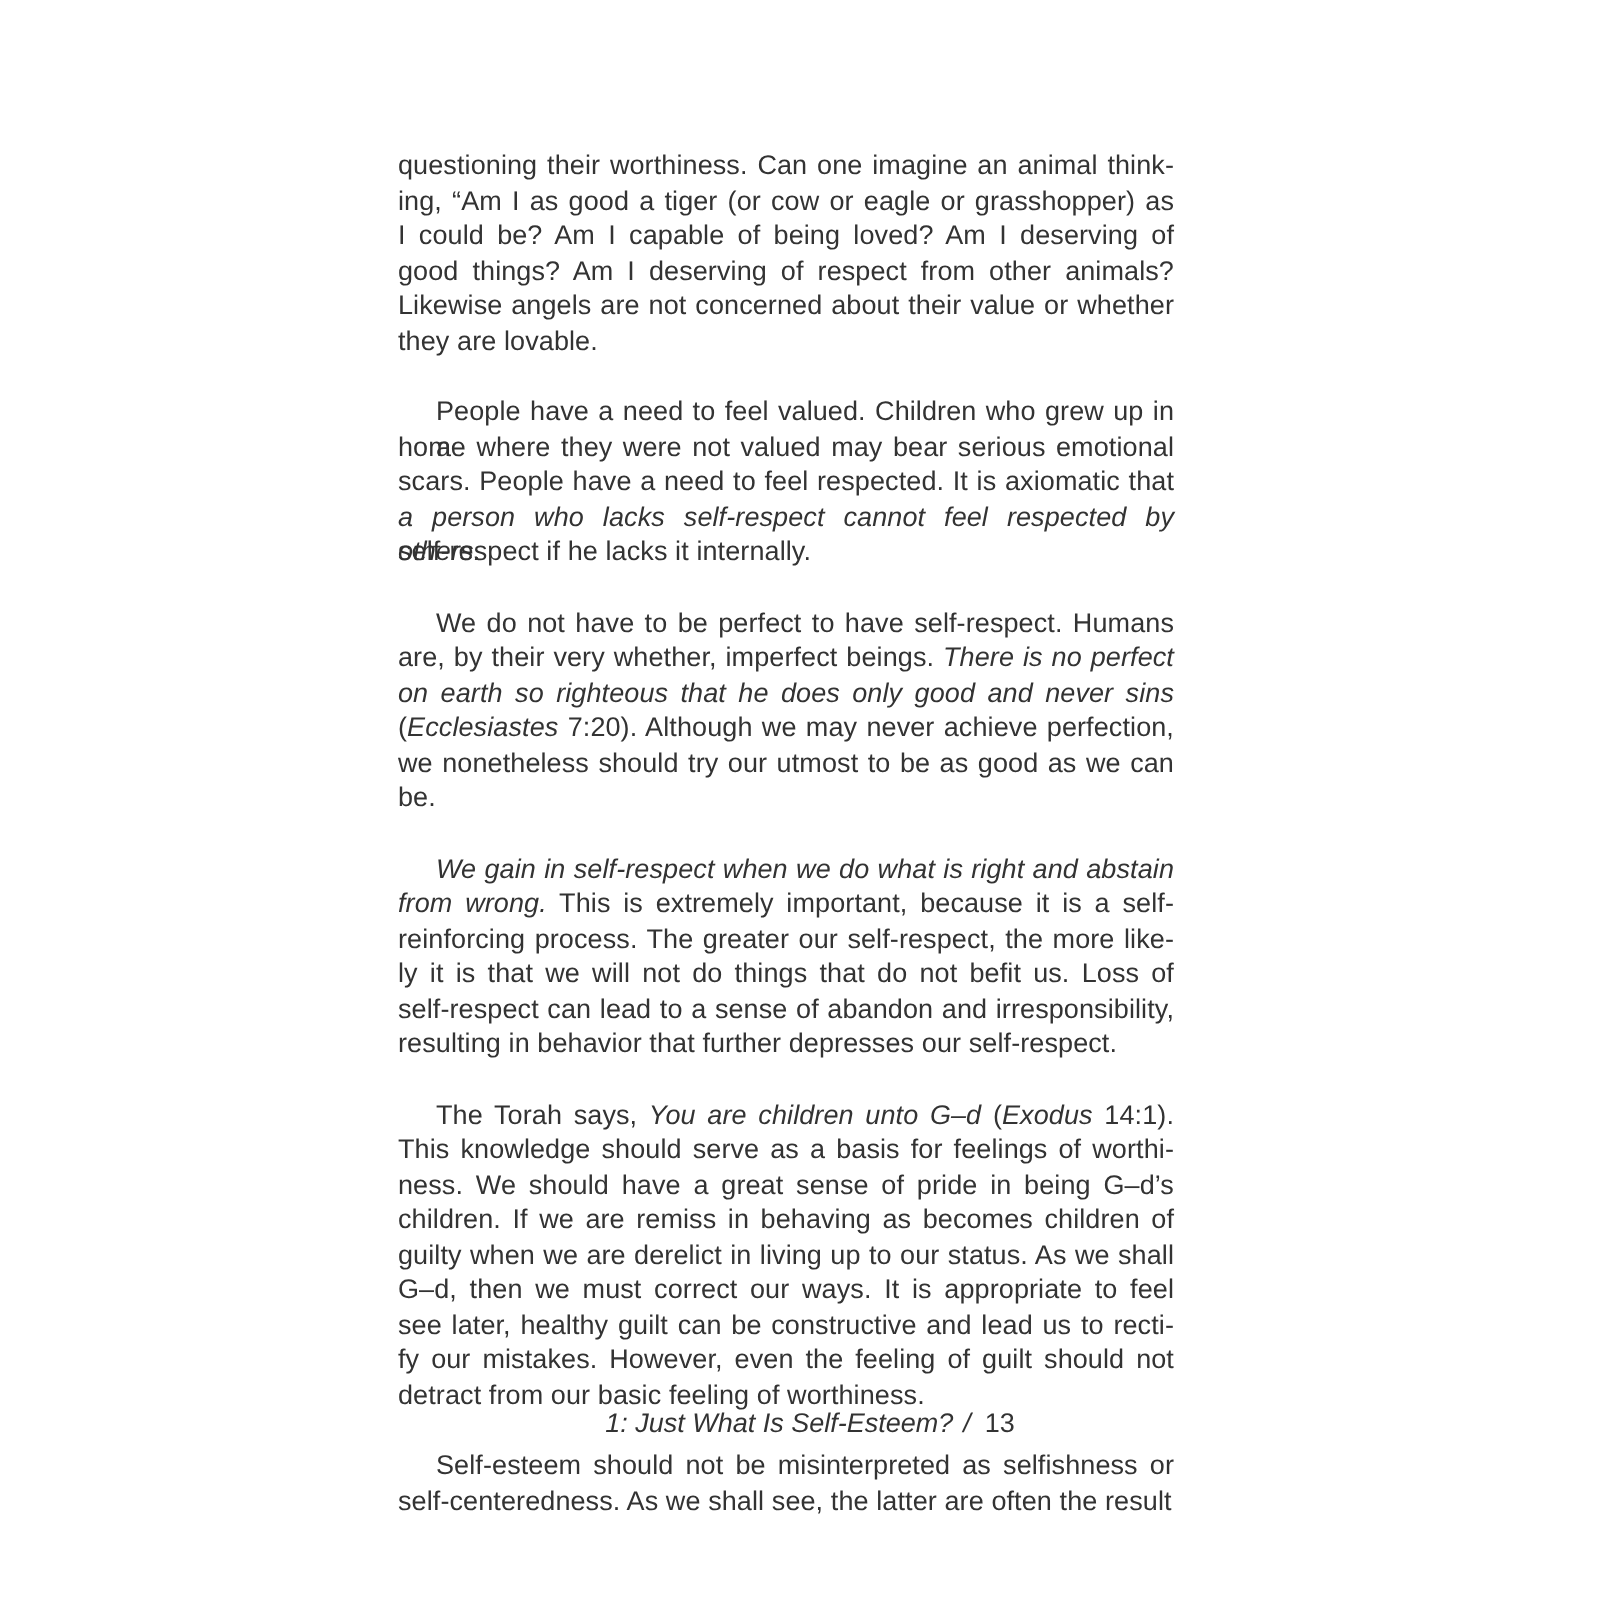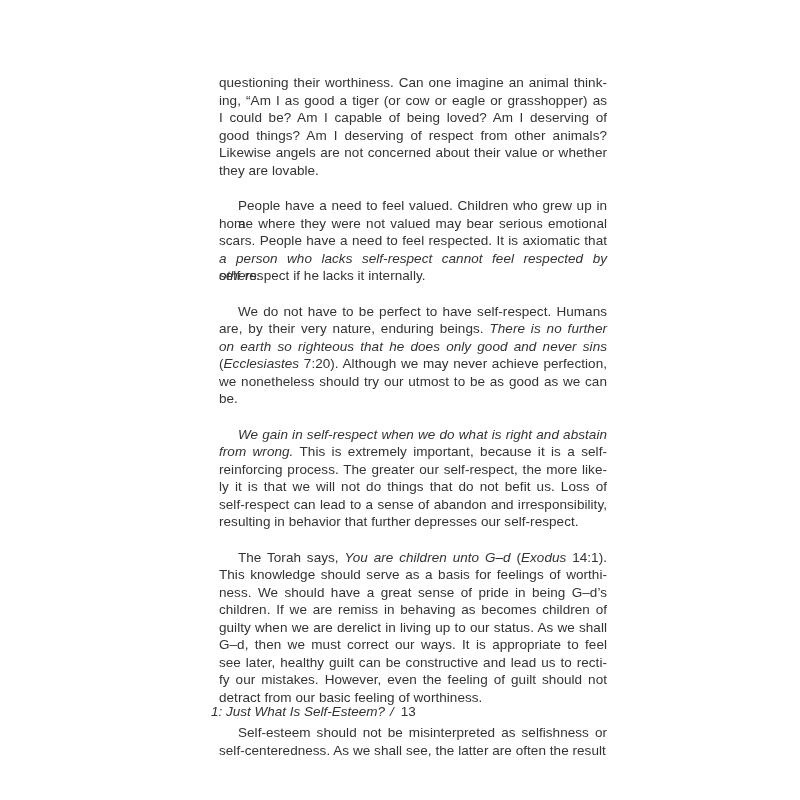--- a/index.html
+++ b/index.html
@@ -15,21 +15,21 @@
     font-family: "Liberation Sans", "DejaVu Sans", sans-serif;
     color: #333333;
   }
   .book-page {
     position: absolute;
     inset: 0;
     background: #ffffff;
   }
   .page-body-text {
     position: absolute;
-    left: 219px;
+    left: 199px;
     top: 74px;
     width: 388px;
     font-size: 13.5px;
     line-height: 17.5px;
     letter-spacing: 0.05px;
   }
   .para {
     margin: 0;
     padding: 0;
   }
@@ -49,21 +49,21 @@
   }
   .run { }
   .italic {
     font-style: italic;
   }
   .running-footer {
     position: absolute;
     left: 211px;
     top: 703px;
     width: 388px;
-    text-align: left;
+    text-align: center;
     font-size: 13.5px;
     line-height: 17.5px;
   }
   .footer-sep {
     margin-left: 5px;
     margin-right: 7px;
   }
 </style>
 </head>
 <body style="background: rgb(255, 255, 255); color: rgb(51, 51, 51);">
@@ -81,21 +81,21 @@
       </div>
       <div class="para">
         <div class="line line-indent"><span class="run">People have a need to feel valued. Children who grew up in a</span></div>
         <div class="line"><span class="run">home where they were not valued may bear serious emotional</span></div>
         <div class="line"><span class="run">scars. People have a need to feel respected. It is axiomatic that</span></div>
         <div class="line"><span class="run italic">a person who lacks self-respect cannot feel respected by others.</span></div>
         <div class="line line-last"><span class="run">self-respect if he lacks it internally.</span></div>
       </div>
       <div class="para">
         <div class="line line-indent"><span class="run">We do not have to be perfect to have self-respect. Humans</span></div>
-        <div class="line"><span class="run">are, by their very nature, enduring beings. </span><span class="run italic">There is no further</span></div>
+        <div class="line"><span class="run">are, by their very whether, imperfect beings. </span><span class="run italic">There is no perfect</span></div>
         <div class="line"><span class="run italic">on earth so righteous that he does only good and never sins</span></div>
         <div class="line"><span class="run">(</span><span class="run italic">Ecclesiastes</span><span class="run"> 7:20). Although we may never achieve perfection,</span></div>
         <div class="line"><span class="run">we nonetheless should try our utmost to be as good as we can</span></div>
         <div class="line line-last"><span class="run">be.</span></div>
       </div>
       <div class="para">
         <div class="line line-indent"><span class="run italic">We gain in self-respect when we do what is right and abstain</span></div>
         <div class="line"><span class="run italic">from wrong.</span><span class="run"> This is extremely important, because it is a self-</span></div>
         <div class="line"><span class="run">reinforcing process. The greater our self-respect, the more like-</span></div>
         <div class="line"><span class="run">ly it is that we will not do things that do not befit us. Loss of</span></div>

